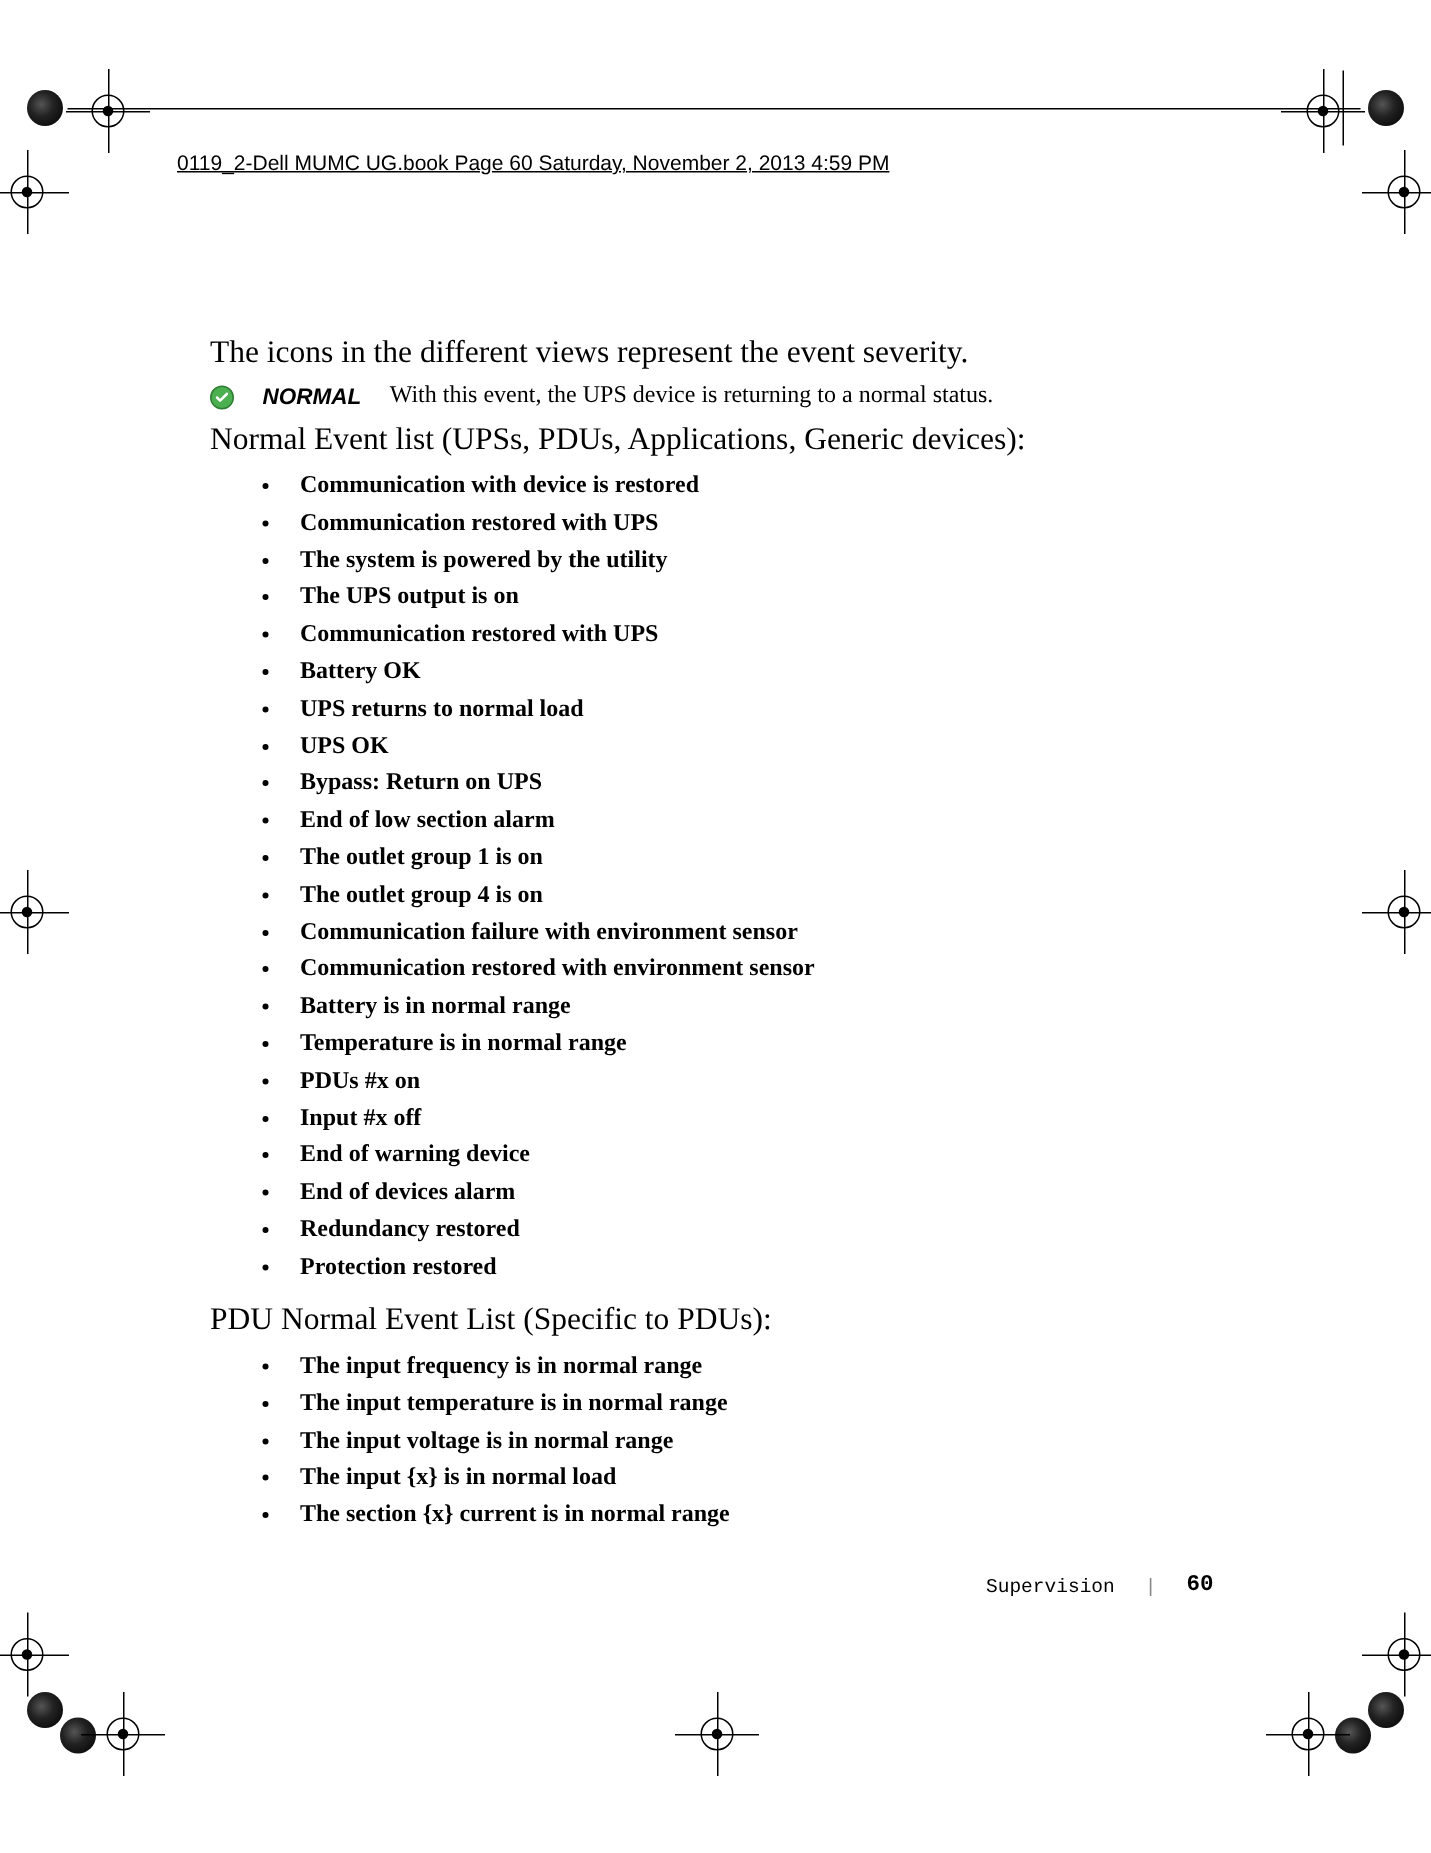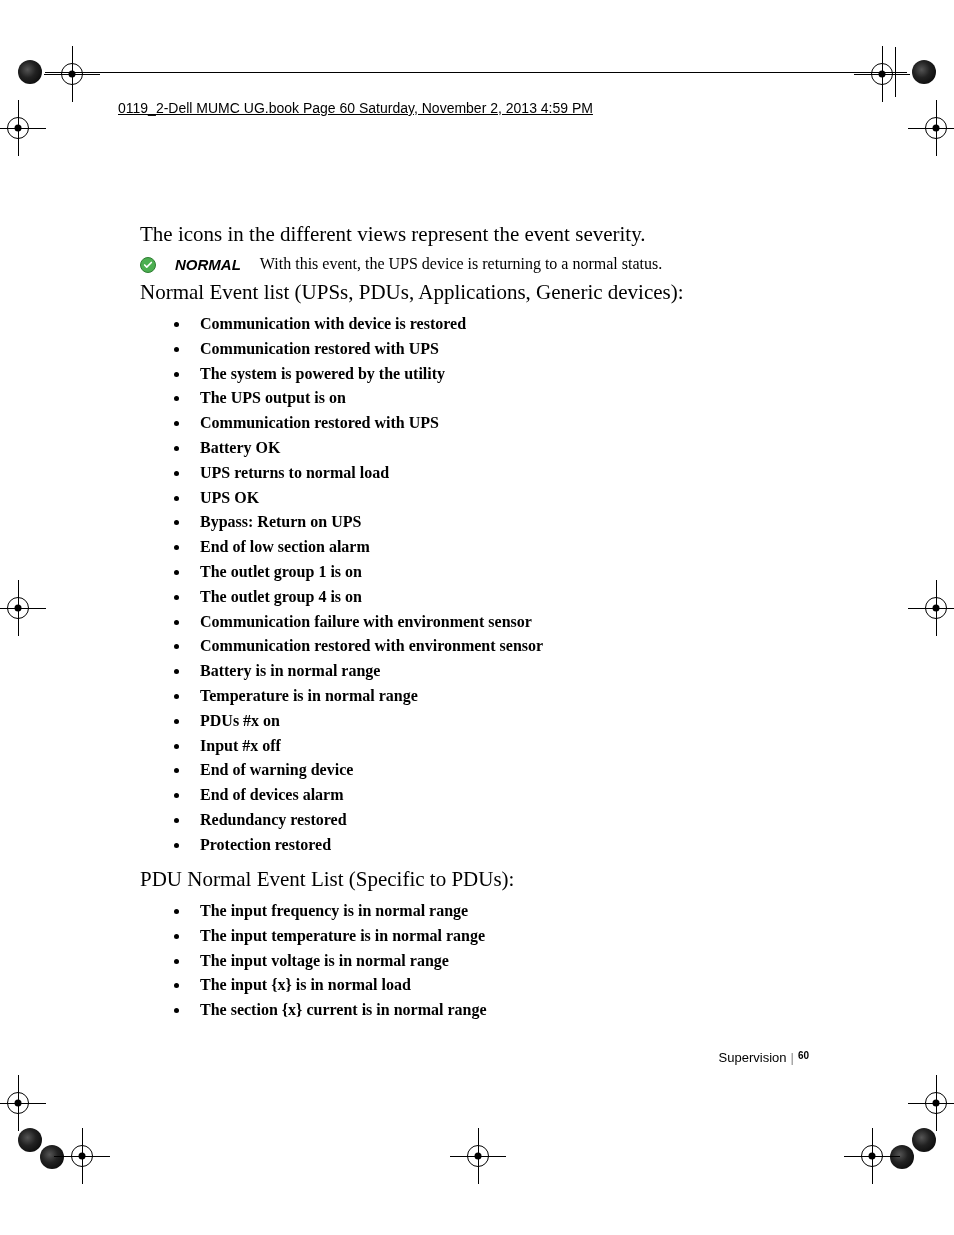--- a/index.html
+++ b/index.html
@@ -69,28 +69,28 @@
   ul.event-list li {
     font-size: 16px;
     line-height: 1.55;
     padding-left: 10px;
     font-weight: bold;
   }
   .footer {
     position: absolute;
     bottom: 170px;
     right: 145px;
-    font-family: Liberation Sans, sans-serif;
+    font-family: Liberation Mono, monospace;
     font-size: 13px;
     display: flex;
-    align-items: flex-start;
-    gap: 4px;
+    align-items: flex-end;
+    gap: 20px;
   }
   .footer .pipe { color: #888; }
-  .footer .page-num { font-weight: bold; font-size: 10px; }
+  .footer .page-num { font-weight: bold; font-size: 15px; }
 
   
   .reg {
     position: absolute;
     width: 56px;
     height: 56px;
     pointer-events: none;
   }
   .reg .hline {
     position: absolute;

